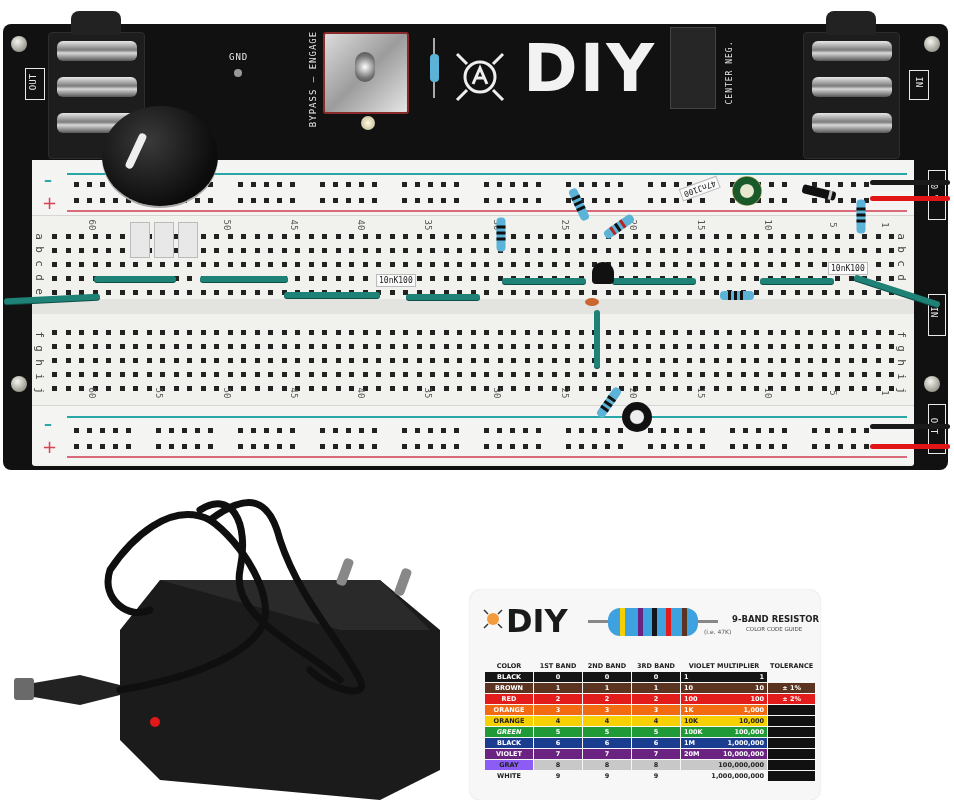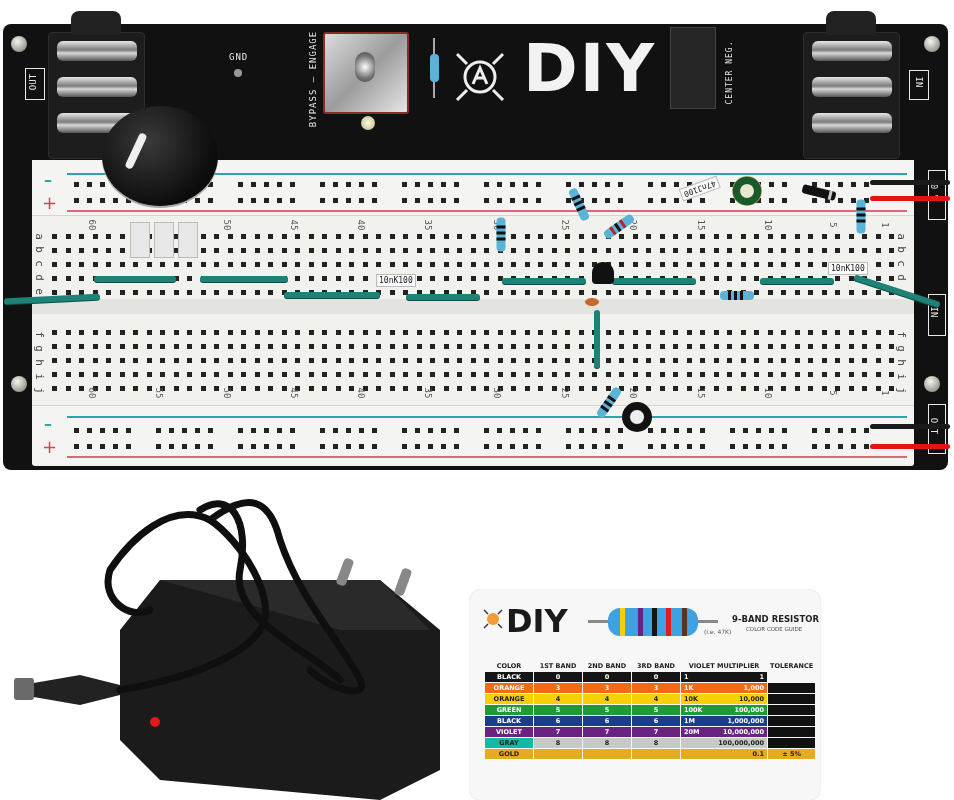--- a/index.html
+++ b/index.html
@@ -1142,37 +1142,53 @@
     <tbody id="cc-body">
         <tr>
           <td style="background: rgb(21, 21, 21); color: rgb(255, 255, 255); width: 42px;">BLACK</td>
           <td style="background: rgb(21, 21, 21); color: rgb(255, 255, 255); width: 42px;">0</td>
           <td style="background: rgb(21, 21, 21); color: rgb(255, 255, 255); width: 42px;">0</td>
           <td style="background: rgb(21, 21, 21); color: rgb(255, 255, 255); width: 42px;">0</td>
           <td class="mult" style="background: rgb(21, 21, 21); color: rgb(255, 255, 255);"><span>1</span><span class="r">1</span></td>
           <td class="tol" style="background: transparent;"></td>
         </tr>
         <tr>
+          <td style="background: rgb(90, 52, 32); color: rgb(255, 255, 255); width: 42px;">BROWN</td>
+          <td style="background: rgb(90, 52, 32); color: rgb(255, 255, 255); width: 42px;">1</td>
+          <td style="background: rgb(90, 52, 32); color: rgb(255, 255, 255); width: 42px;">1</td>
+          <td style="background: rgb(90, 52, 32); color: rgb(255, 255, 255); width: 42px;">1</td>
+          <td class="mult" style="background: rgb(90, 52, 32); color: rgb(255, 255, 255);"><span>10</span><span class="r">10</span></td>
+          <td class="tol" style="background: rgb(90, 52, 32); color: rgb(255, 255, 255);">± 1%</td>
+        </tr>
+        <tr>
+          <td style="background: rgb(226, 27, 27); color: rgb(255, 255, 255); width: 42px;">RED</td>
+          <td style="background: rgb(226, 27, 27); color: rgb(255, 255, 255); width: 42px;">2</td>
+          <td style="background: rgb(226, 27, 27); color: rgb(255, 255, 255); width: 42px;">2</td>
+          <td style="background: rgb(226, 27, 27); color: rgb(255, 255, 255); width: 42px;">2</td>
+          <td class="mult" style="background: rgb(226, 27, 27); color: rgb(255, 255, 255);"><span>100</span><span class="r">100</span></td>
+          <td class="tol" style="background: rgb(226, 27, 27); color: rgb(255, 255, 255);">± 2%</td>
+        </tr>
+        <tr>
           <td style="background: rgb(242, 106, 18); color: rgb(255, 255, 255); width: 42px;">ORANGE</td>
           <td style="background: rgb(242, 106, 18); color: rgb(255, 255, 255); width: 42px;">3</td>
           <td style="background: rgb(242, 106, 18); color: rgb(255, 255, 255); width: 42px;">3</td>
           <td style="background: rgb(242, 106, 18); color: rgb(255, 255, 255); width: 42px;">3</td>
           <td class="mult" style="background: rgb(242, 106, 18); color: rgb(255, 255, 255);"><span>1K</span><span class="r">1,000</span></td>
           <td class="tol"></td>
         </tr>
         <tr>
           <td style="background: rgb(246, 208, 0); color: rgb(34, 34, 34); width: 42px;">ORANGE</td>
           <td style="background: rgb(246, 208, 0); color: rgb(34, 34, 34); width: 42px;">4</td>
           <td style="background: rgb(246, 208, 0); color: rgb(34, 34, 34); width: 42px;">4</td>
           <td style="background: rgb(246, 208, 0); color: rgb(34, 34, 34); width: 42px;">4</td>
           <td class="mult" style="background: rgb(246, 208, 0); color: rgb(34, 34, 34);"><span>10K</span><span class="r">10,000</span></td>
           <td class="tol"></td>
         </tr>
         <tr>
-          <td style="background: rgb(31, 154, 54); color: rgb(255, 255, 255); width: 42px;">GREEN</td>
+          <td style="background: rgb(31, 154, 54); color: rgb(255, 255, 255); width: 42px; font-style: italic;">GREEN</td>
           <td style="background: rgb(31, 154, 54); color: rgb(255, 255, 255); width: 42px;">5</td>
           <td style="background: rgb(31, 154, 54); color: rgb(255, 255, 255); width: 42px;">5</td>
           <td style="background: rgb(31, 154, 54); color: rgb(255, 255, 255); width: 42px;">5</td>
           <td class="mult" style="background: rgb(31, 154, 54); color: rgb(255, 255, 255);"><span>100K</span><span class="r">100,000</span></td>
           <td class="tol"></td>
         </tr>
         <tr>
           <td style="background: rgb(26, 61, 143); color: rgb(255, 255, 255); width: 42px;">BLACK</td>
           <td style="background: rgb(26, 61, 143); color: rgb(255, 255, 255); width: 42px;">6</td>
           <td style="background: rgb(26, 61, 143); color: rgb(255, 255, 255); width: 42px;">6</td>
@@ -1182,30 +1198,30 @@
         </tr>
         <tr>
           <td style="background: rgb(106, 35, 128); color: rgb(255, 255, 255); width: 42px;">VIOLET</td>
           <td style="background: rgb(106, 35, 128); color: rgb(255, 255, 255); width: 42px;">7</td>
           <td style="background: rgb(106, 35, 128); color: rgb(255, 255, 255); width: 42px;">7</td>
           <td style="background: rgb(106, 35, 128); color: rgb(255, 255, 255); width: 42px;">7</td>
           <td class="mult" style="background: rgb(106, 35, 128); color: rgb(255, 255, 255);"><span>20M</span><span class="r">10,000,000</span></td>
           <td class="tol"></td>
         </tr>
         <tr>
-          <td style="background: #14b8a6; color: rgb(34, 34, 34); width: 42px;">GRAY</td>
+          <td style="background: #8b5cf6; color: rgb(34, 34, 34); width: 42px;">GRAY</td>
           <td style="background: rgb(200, 200, 200); color: rgb(34, 34, 34); width: 42px;">8</td>
           <td style="background: rgb(200, 200, 200); color: rgb(34, 34, 34); width: 42px;">8</td>
           <td style="background: rgb(200, 200, 200); color: rgb(34, 34, 34); width: 42px;">8</td>
           <td class="mult" style="background: rgb(200, 200, 200); color: rgb(34, 34, 34);"><span></span><span class="r">100,000,000</span></td>
           <td class="tol"></td>
         </tr>
         <tr>
-          <td style="background: rgb(227, 173, 30); color: rgb(34, 34, 34); width: 42px;">GOLD</td>
-          <td style="background: rgb(227, 173, 30); color: rgb(34, 34, 34); width: 42px;"></td>
-          <td style="background: rgb(227, 173, 30); color: rgb(34, 34, 34); width: 42px;"></td>
-          <td style="background: rgb(227, 173, 30); color: rgb(34, 34, 34); width: 42px;"></td>
-          <td class="mult" style="background: rgb(227, 173, 30); color: rgb(34, 34, 34);"><span></span><span class="r">0.1</span></td>
-          <td class="tol" style="background: rgb(227, 173, 30); color: rgb(34, 34, 34);">± 5%</td>
+          <td style="background: transparent; color: rgb(34, 34, 34); width: 42px;">WHITE</td>
+          <td style="background: transparent; color: rgb(34, 34, 34); width: 42px;">9</td>
+          <td style="background: transparent; color: rgb(34, 34, 34); width: 42px;">9</td>
+          <td style="background: transparent; color: rgb(34, 34, 34); width: 42px;">9</td>
+          <td class="mult" style="background: transparent; color: rgb(34, 34, 34);"><span></span><span class="r">1,000,000,000</span></td>
+          <td class="tol"></td>
         </tr>
       </tbody>
   </table>
 </div>
 
 </body></html>

